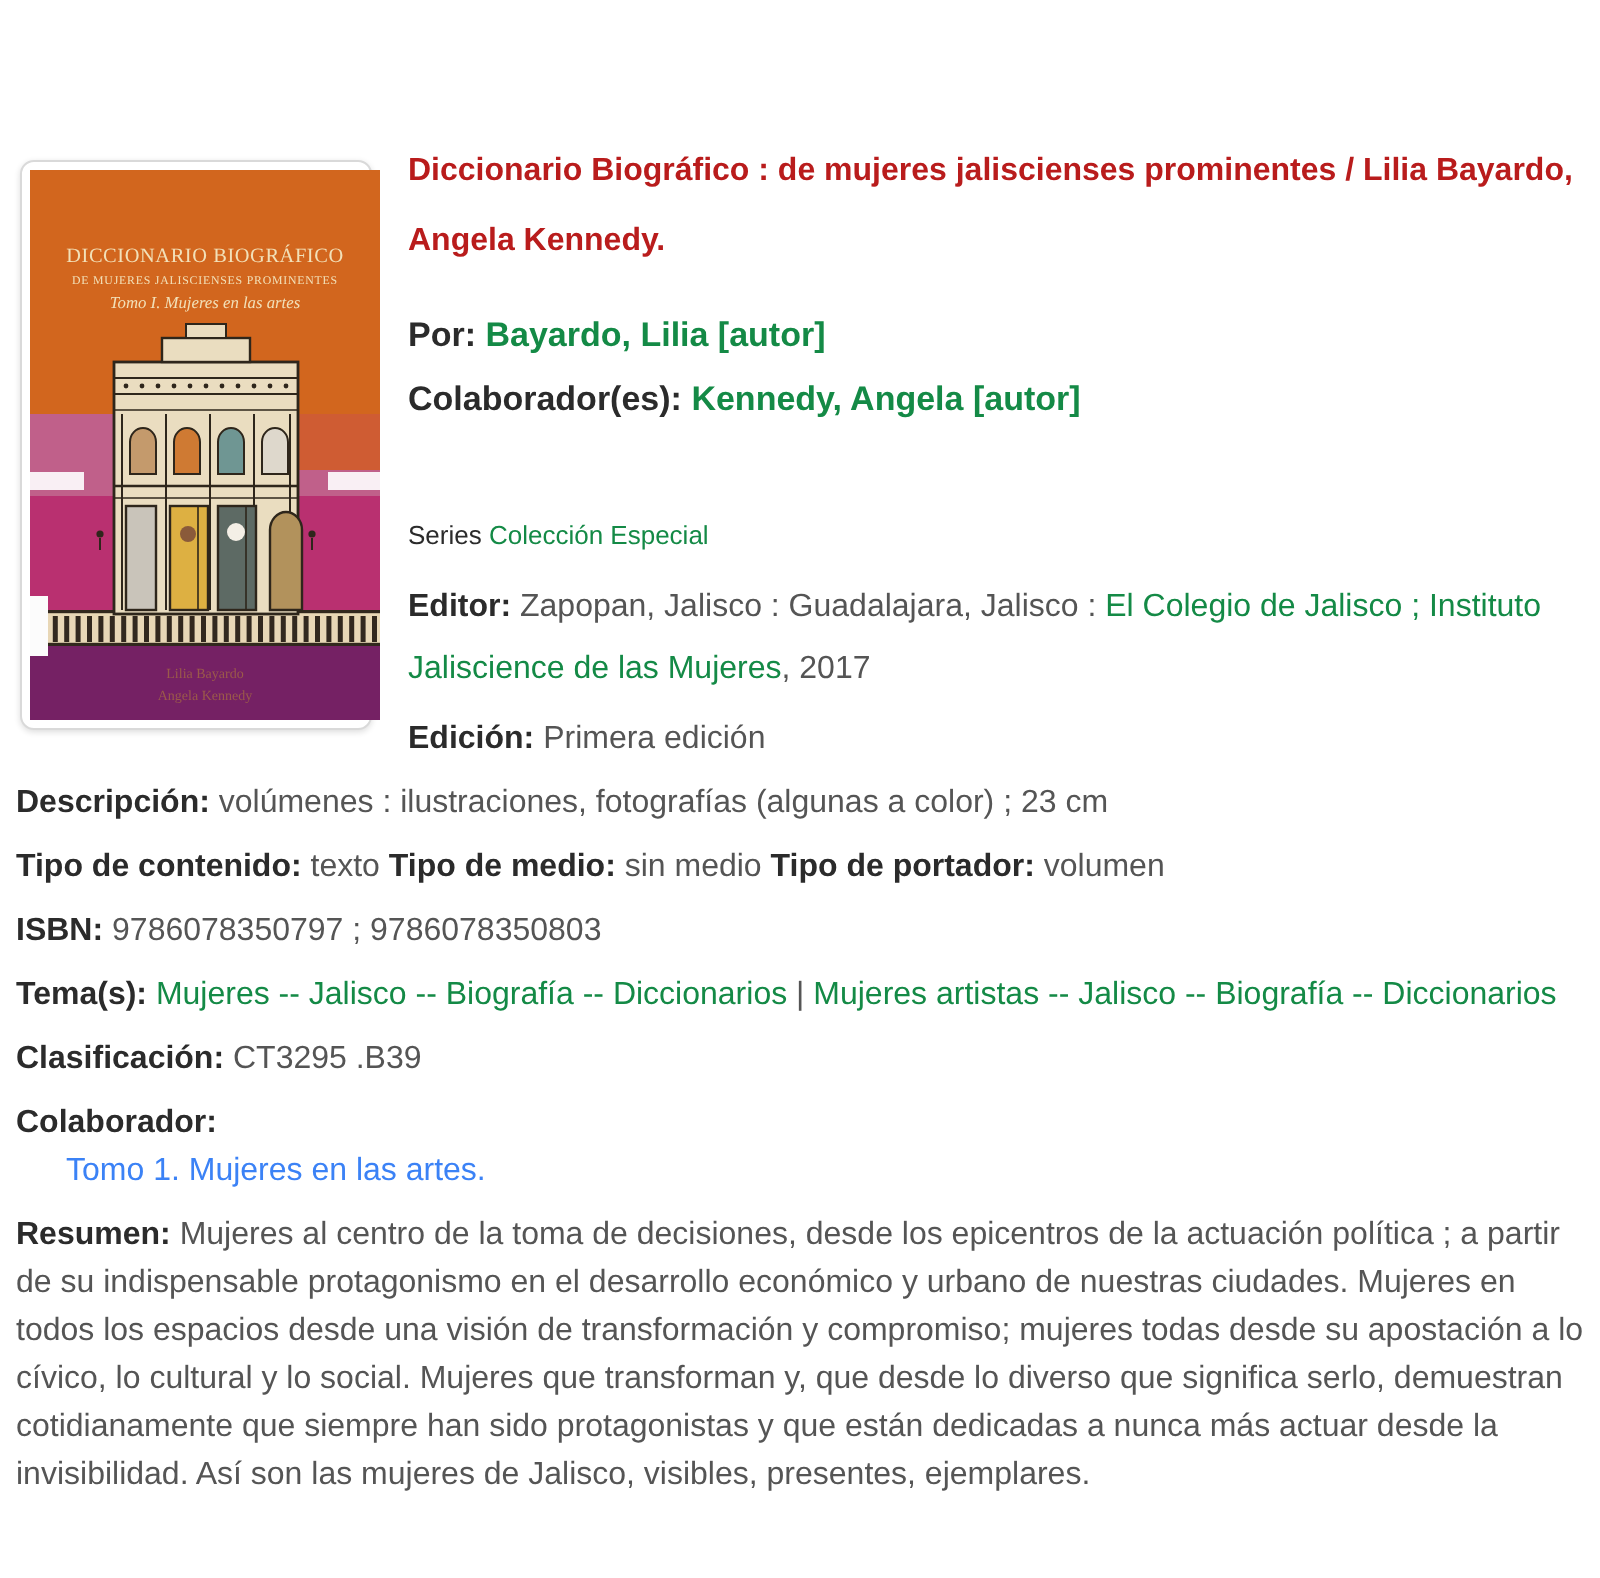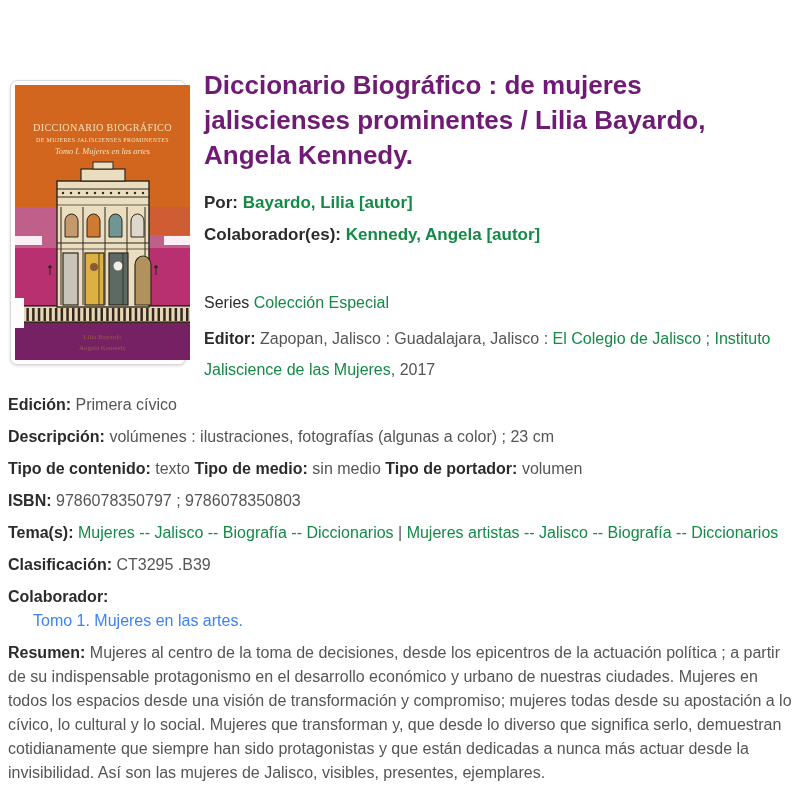--- a/index.html
+++ b/index.html
@@ -15,26 +15,26 @@
   .cover-link { float:left; display:block; margin:12px 18px 16px 2px; }
   .cover-frame {
     width:176px; height:285px; padding:4px; background:#fff;
     border:1px solid #d9d9d9; border-radius:7px;
     box-shadow:0 1px 3px rgba(0,0,0,.14);
   }
   .cover-frame svg { display:block; width:175px; height:275px; }
 
   
   h1.title {
-    font-size:26px; line-height:35px; font-weight:bold; color:#701a75;
+    font-size:16px; line-height:35px; font-weight:bold; color:#b91c1c;
     margin:68px 0 18px 0;
   }
   .author-row { font-size:17px; font-weight:bold; color:#2b2b2b; line-height:24px; margin:8px 0 0 0; }
   .author-row + .author-row { }
-  .series-row { font-size:16px; color:#2b2b2b; line-height:24px; margin:44px 0 0 0; font-weight:normal; }
+  .series-row { font-size:13px; color:#2b2b2b; line-height:24px; margin:44px 0 0 0; font-weight:normal; }
   .editor-row { font-size:16px; color:#555; line-height:31px; margin:8px 0 0 0; }
 
   
   .row { font-size:16px; line-height:24px; color:#555; margin:8px 0 8px 0; }
   .row.nowrap { white-space:nowrap; }
   .lbl { font-weight:bold; color:#2b2b2b; }
   a.green-link { color:#148a46; text-decoration:none; font-weight:inherit; cursor:pointer; }
   .author-row a.green-link { font-weight:bold; }
   .sep { color:#555; }
   .contents-item { margin-left:25px; color:#3b82f6; }
@@ -141,21 +141,21 @@
     <a class="green-link">Colección Especial</a>
   </p>
 
   <p class="editor-row">
     <span class="lbl">Editor:</span>
     <span>Zapopan, Jalisco : Guadalajara, Jalisco : </span><a class="green-link">El Colegio de Jalisco ; Instituto Jaliscience de las Mujeres</a><span>, 2017</span>
   </p>
 
   <p class="row">
     <span class="lbl">Edición:</span>
-    <span>Primera cívico</span>
+    <span>Primera edición</span>
   </p>
 
   <p class="row nowrap">
     <span class="lbl">Descripción:</span>
     <span>volúmenes : ilustraciones, fotografías (algunas a color) ; 23 cm</span>
   </p>
 
   <p class="row nowrap">
     <span class="lbl">Tipo de contenido:</span>
     <span>texto</span>

